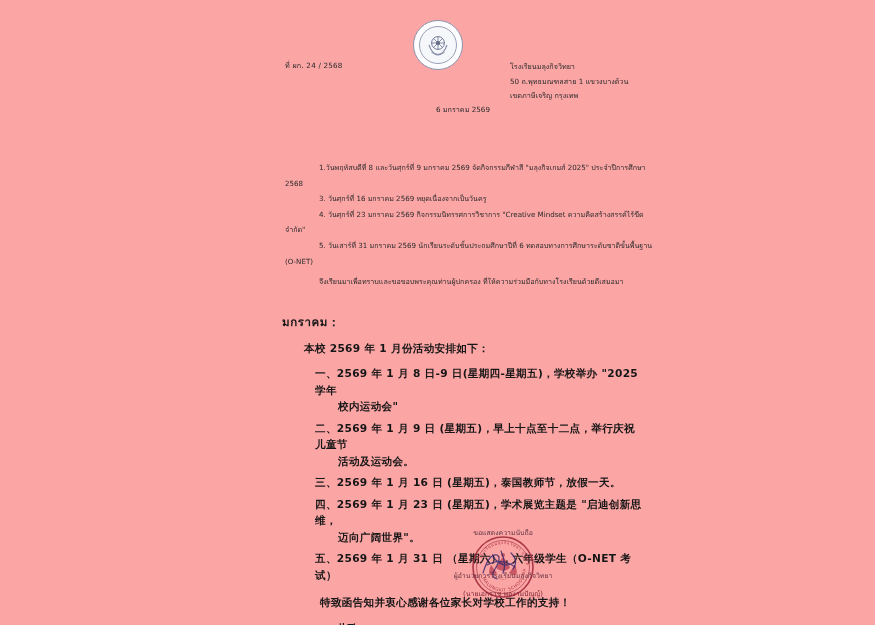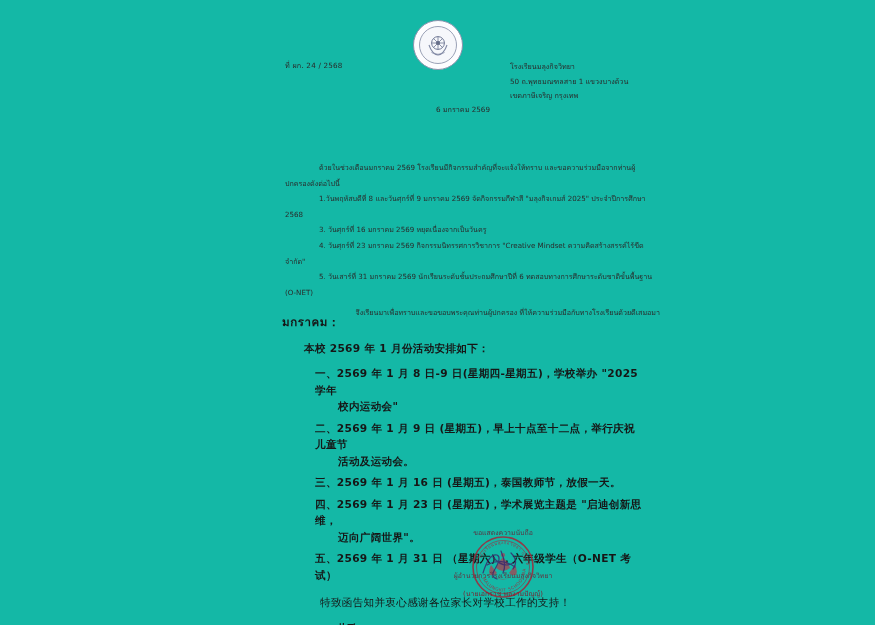--- a/index.html
+++ b/index.html
@@ -12,21 +12,21 @@
     height: 625px;
     position: relative;
     overflow: hidden;
     font-family: "DejaVu Sans", "Liberation Sans", sans-serif;
     color: #1b1b1b;
   }
 
   .page {
     position: absolute;
     inset: 0;
-    background: #14b8a6;
+    background: #fca5a5;
   }
 
   
   .logo-wrap {
     position: absolute;
     left: 0;
     right: 0;
     top: 20px;
     display: flex;
     justify-content: center;
@@ -100,21 +100,21 @@
     left: 285px;
     top: 160px;
     width: 375px;
     font-size: 7.1px;
     line-height: 15.6px;
     color: #2a2a2a;
     text-align: left;
   }
   .thai-body p { margin: 0; }
   .thai-body p.indent { text-indent: 34px; }
-  .thai-body p.gap { margin-top: 5px; text-align: right; }
+  .thai-body p.gap { margin-top: 5px; }
 
   
   .cn {
     position: absolute;
     left: 282px;
     top: 313px;
     width: 360px;
     font-family: "DejaVu Sans", "Liberation Sans", sans-serif;
     color: #161616;
   }
@@ -133,21 +133,21 @@
   .cn-item {
     font-size: 10.6px;
     font-weight: bold;
     letter-spacing: .3px;
     margin: 0 0 5px 33px;
     line-height: 16.5px;
   }
   .cn-item .cont { display: block; margin-left: 23px; }
   .cn-closing {
     font-size: 10.6px;
-    font-weight: normal;
+    font-weight: bold;
     letter-spacing: .3px;
     margin: 13px 0 0 38px;
   }
   .cn-sign-1 {
     font-size: 10.6px;
     font-weight: bold;
     margin: 12px 0 0 55px;
   }
 
   
@@ -237,21 +237,20 @@
   <div class="addr">
     <div>โรงเรียนมลุงกิจวิทยา</div>
     <div>50 ถ.พุทธมณฑลสาย 1 แขวงบางด้วน</div>
     <div>เขตภาษีเจริญ  กรุงเทพ</div>
   </div>
 
   <div class="date-line">6  มกราคม  2569</div>
 
 
   <div class="thai-body">
-    <p class="indent">ด้วยในช่วงเดือนมกราคม 2569  โรงเรียนมีกิจกรรมสำคัญที่จะแจ้งให้ทราบ  และขอความร่วมมือจากท่านผู้ปกครองดังต่อไปนี้</p>
     <p class="indent">1.วันพฤหัสบดีที่  8  และวันศุกร์ที่ 9  มกราคม  2569  จัดกิจกรรมกีฬาสี "มลุงกิจเกมส์ 2025"  ประจำปีการศึกษา 2568</p>
     <p class="indent">3. วันศุกร์ที่ 16 มกราคม  2569 หยุดเนื่องจากเป็นวันครู</p>
     <p class="indent">4. วันศุกร์ที่ 23 มกราคม 2569 กิจกรรมนิทรรศการวิชาการ "Creative Mindset ความคิดสร้างสรรค์ไร้ขีดจำกัด"</p>
     <p class="indent">5. วันเสาร์ที่ 31 มกราคม 2569  นักเรียนระดับชั้นประถมศึกษาปีที่ 6  ทดสอบทางการศึกษาระดับชาติขั้นพื้นฐาน (O-NET)</p>
     <p class="indent gap">จึงเรียนมาเพื่อทราบและขอขอบพระคุณท่านผู้ปกครอง ที่ให้ความร่วมมือกับทางโรงเรียนด้วยดีเสมอมา</p>
   </div>
 
   <div class="cn">
     <p class="cn-salutation">มกราคม：</p>
     <p class="cn-lead">本校 2569 年 1 月份活动安排如下：</p>

